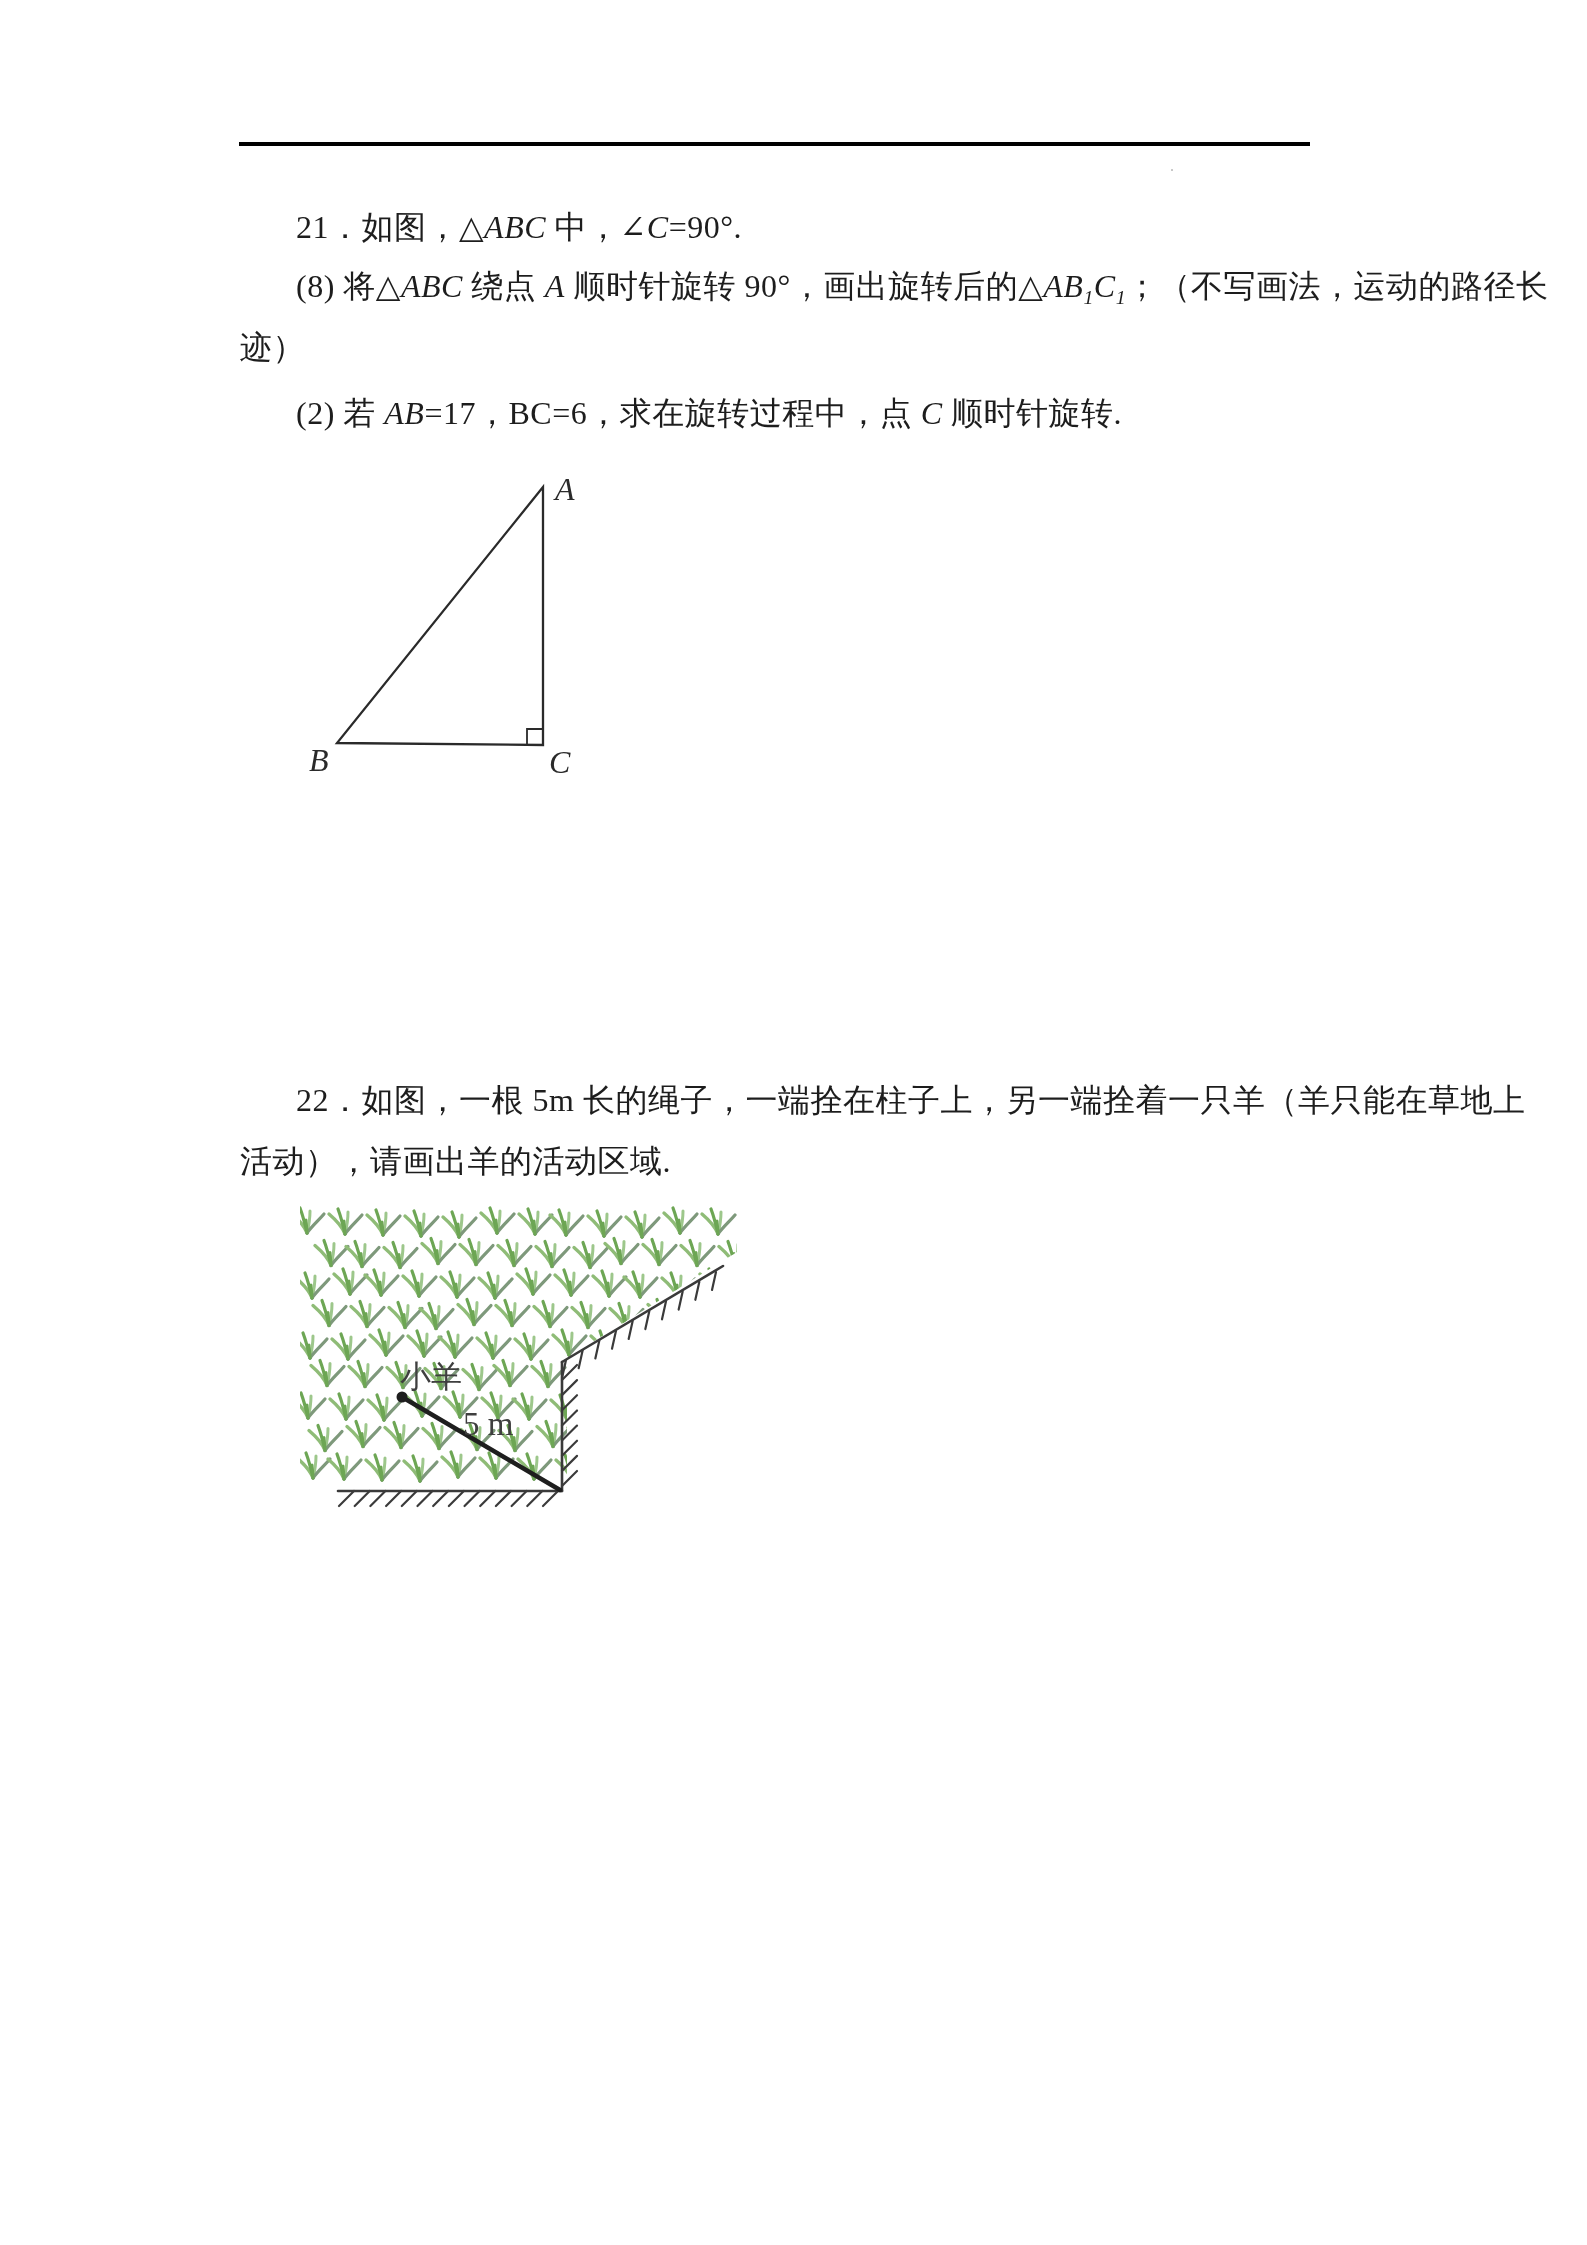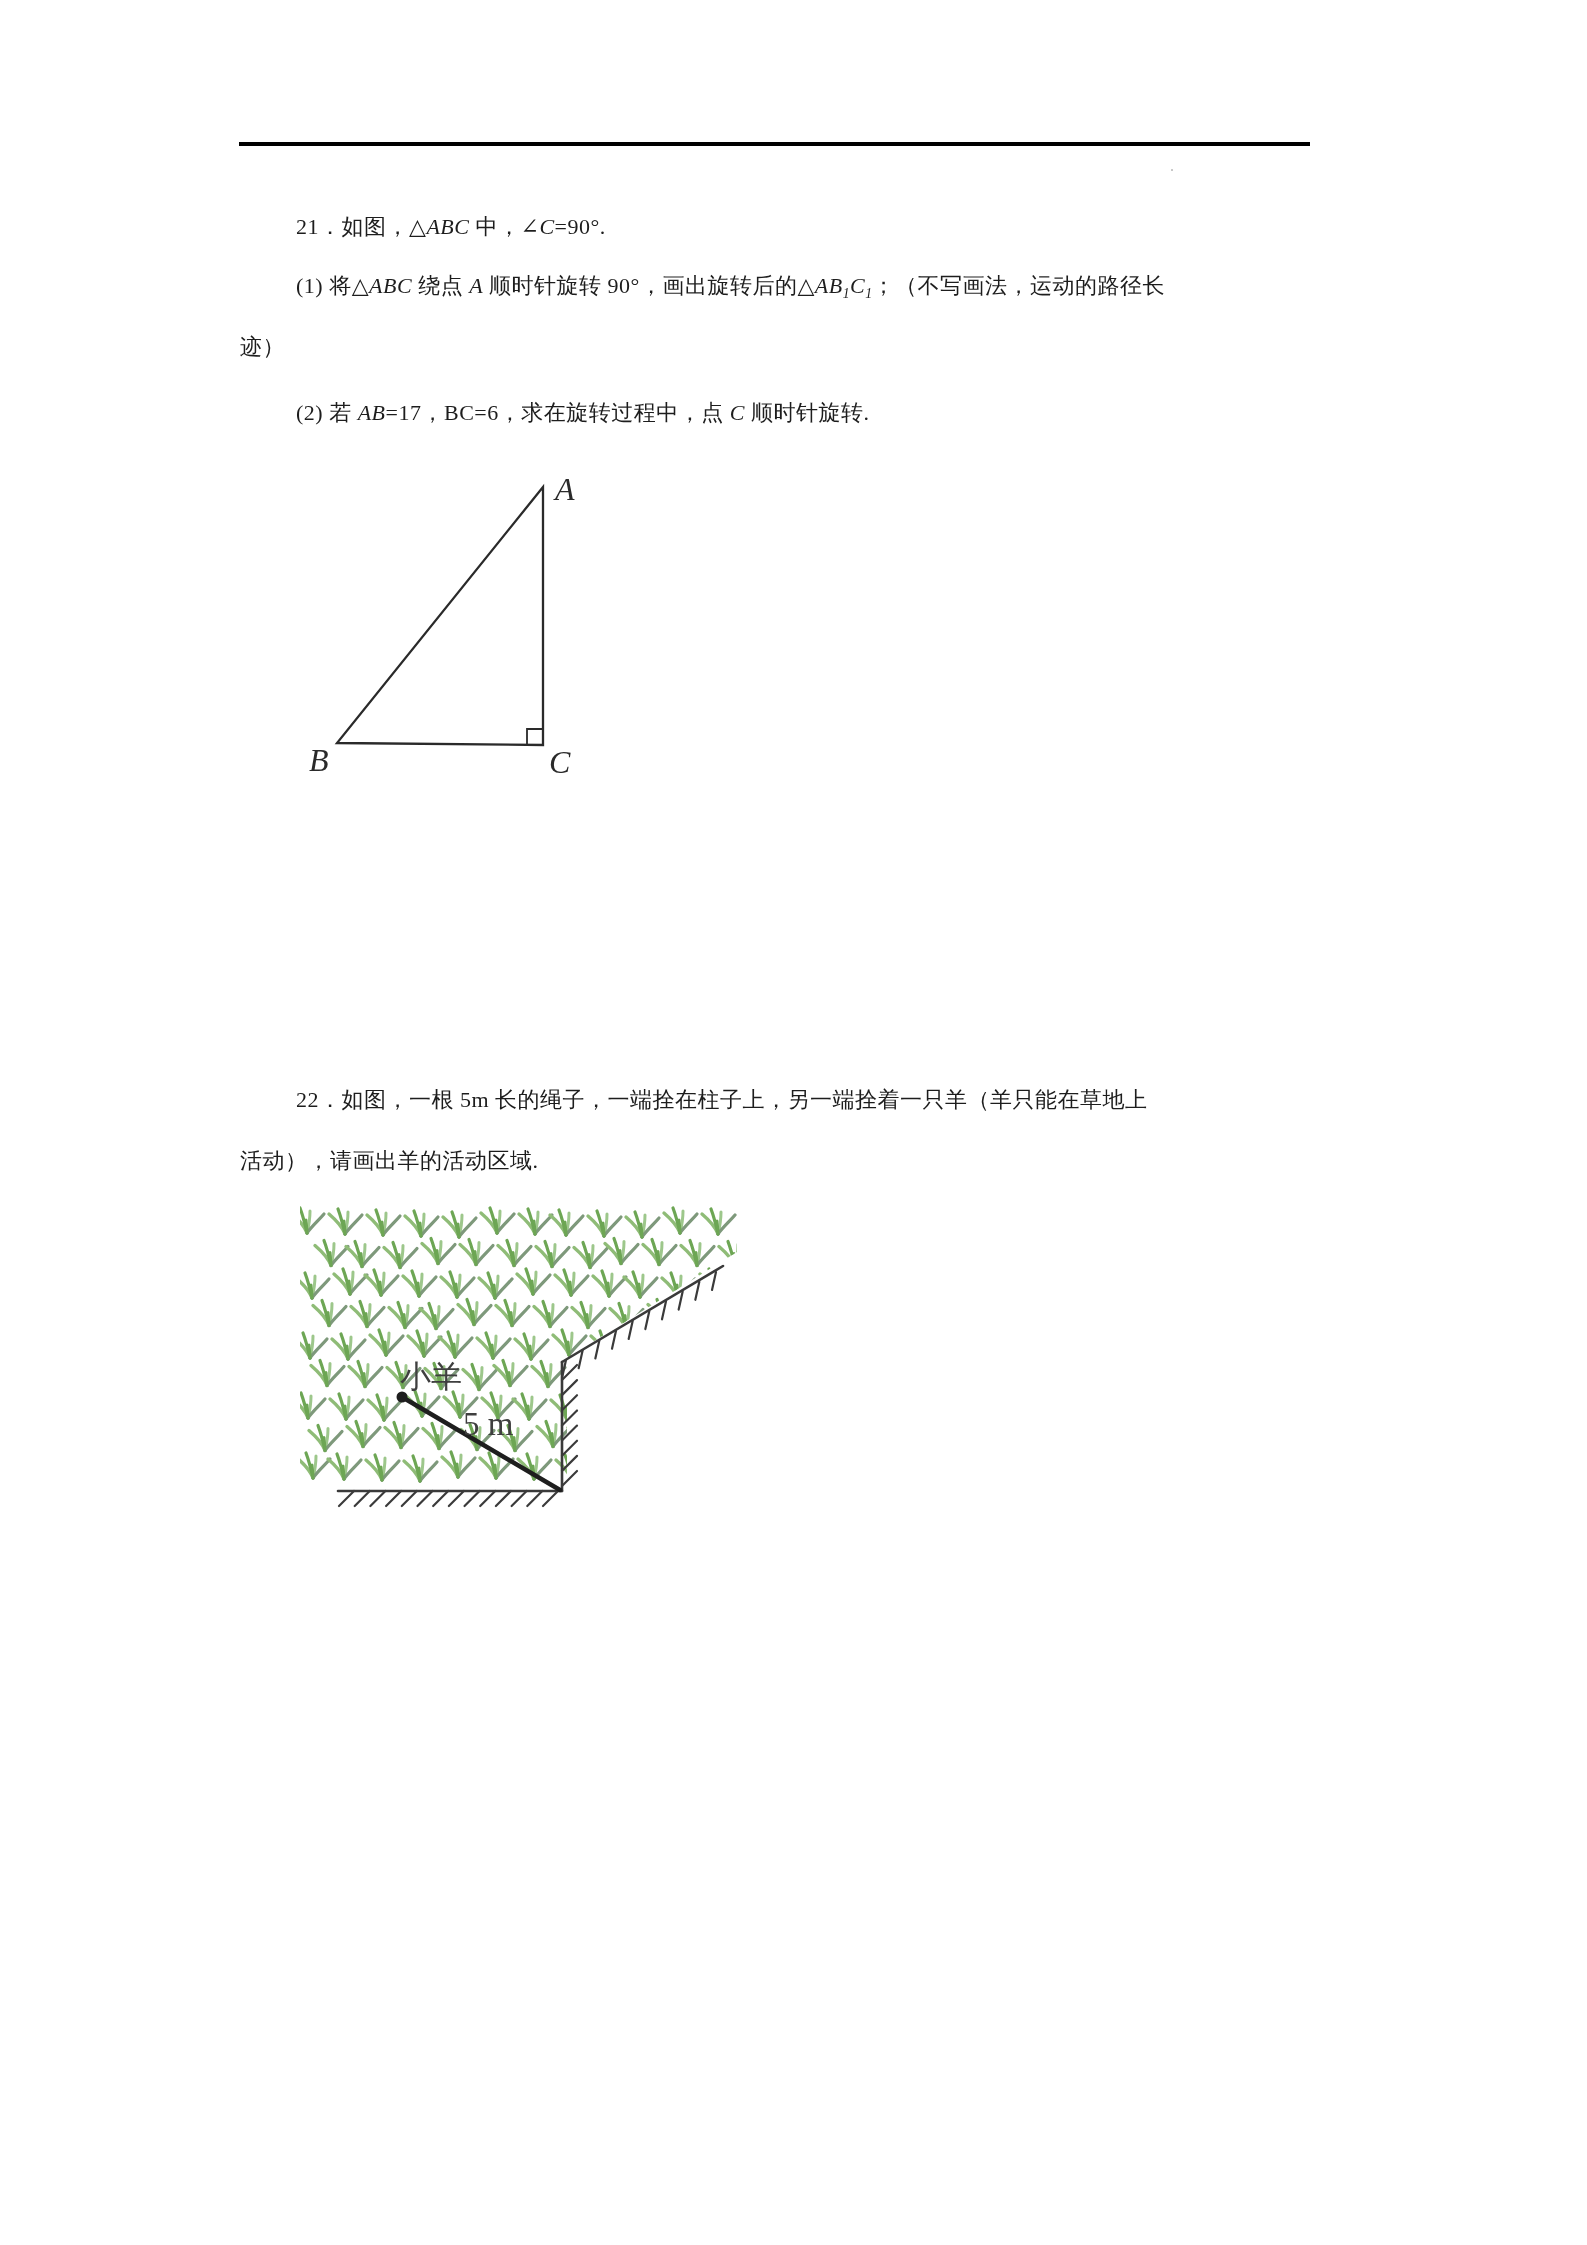--- a/index.html
+++ b/index.html
@@ -13,38 +13,38 @@
   .rule{
     position:absolute;left:239px;top:142px;width:1071px;height:4px;
     background:var(--rule,#000);
   }
   .stray{
     position:absolute;left:1170px;top:158px;
     font-size:16px;color:#b9b9b9;line-height:1;
   }
   .tl{
     position:absolute;
-    font-size:22px;color:var(--text,#1d1d1d);
+    font-size:32px;color:var(--text,#1d1d1d);
     white-space:nowrap;letter-spacing:0.5px;
     line-height:40px;height:40px;
   }
   .tl sub{font-size:.62em;line-height:0;}
   .overlay{position:absolute;left:0;top:0;pointer-events:none;}
   .fig-label{font-family:"Liberation Serif","DejaVu Serif",serif;}
 </style>
 </head>
 <body>
 
 <div class="page">
 
   <div class="rule"></div>
   <div class="stray">.</div>
 
   <div class="tl" style="left:296px;top:207px"><span>21．如图，</span><span>△</span><span style="font-style: italic;">ABC</span><span> 中，∠</span><span style="font-style: italic;">C</span><span>=90°.</span></div>
-  <div class="tl" style="left:296px;top:266px"><span>(1) 将△</span><span style="font-style: italic;">ABC</span><span> 绕点 </span><span style="font-style: italic;">A</span><span> 顺时针旋转 90°，画出旋转后的△</span><span style="font-style: italic;">AB</span><sub style="font-style: italic;">1</sub><span style="font-style: italic;">C</span><sub style="font-style: italic;">1</sub><span>；（不写画法，运动的路径长</span></div>
+  <div class="tl" style="left:296px;top:266px"><span>(8) 将△</span><span style="font-style: italic;">ABC</span><span> 绕点 </span><span style="font-style: italic;">A</span><span> 顺时针旋转 90°，画出旋转后的△</span><span style="font-style: italic;">AB</span><sub style="font-style: italic;">1</sub><span style="font-style: italic;">C</span><sub style="font-style: italic;">1</sub><span>；（不写画法，运动的路径长</span></div>
   <div class="tl" style="left:240px;top:327px"><span>迹）</span></div>
   <div class="tl" style="left:296px;top:393px"><span>(2) 若 </span><span style="font-style: italic;">AB</span><span>=17，</span><span style="">BC</span><span>=6，求在旋转过程中，点 </span><span style="font-style: italic;">C</span><span> 顺时针旋转.</span></div>
 
   <div class="tl" style="left:296px;top:1080px"><span>22．如图，一根 5m 长的绳子，一端拴在柱子上，另一端拴着一只羊（羊只能在草地上</span></div>
   <div class="tl" style="left:240px;top:1141px"><span>活动），请画出羊的活动区域.</span></div>
 
   <svg id="fig-overlay" class="overlay" width="1587" height="2245" viewBox="0 0 1587 2245">
     <defs>
       <g id="tuft">
         <path d="M0,0 C-3,-8 -9,-14 -16,-20" style="stroke:var(--grass-pale,#8fbc77)" stroke-width="3.4" fill="none" stroke-linecap="round"></path>

